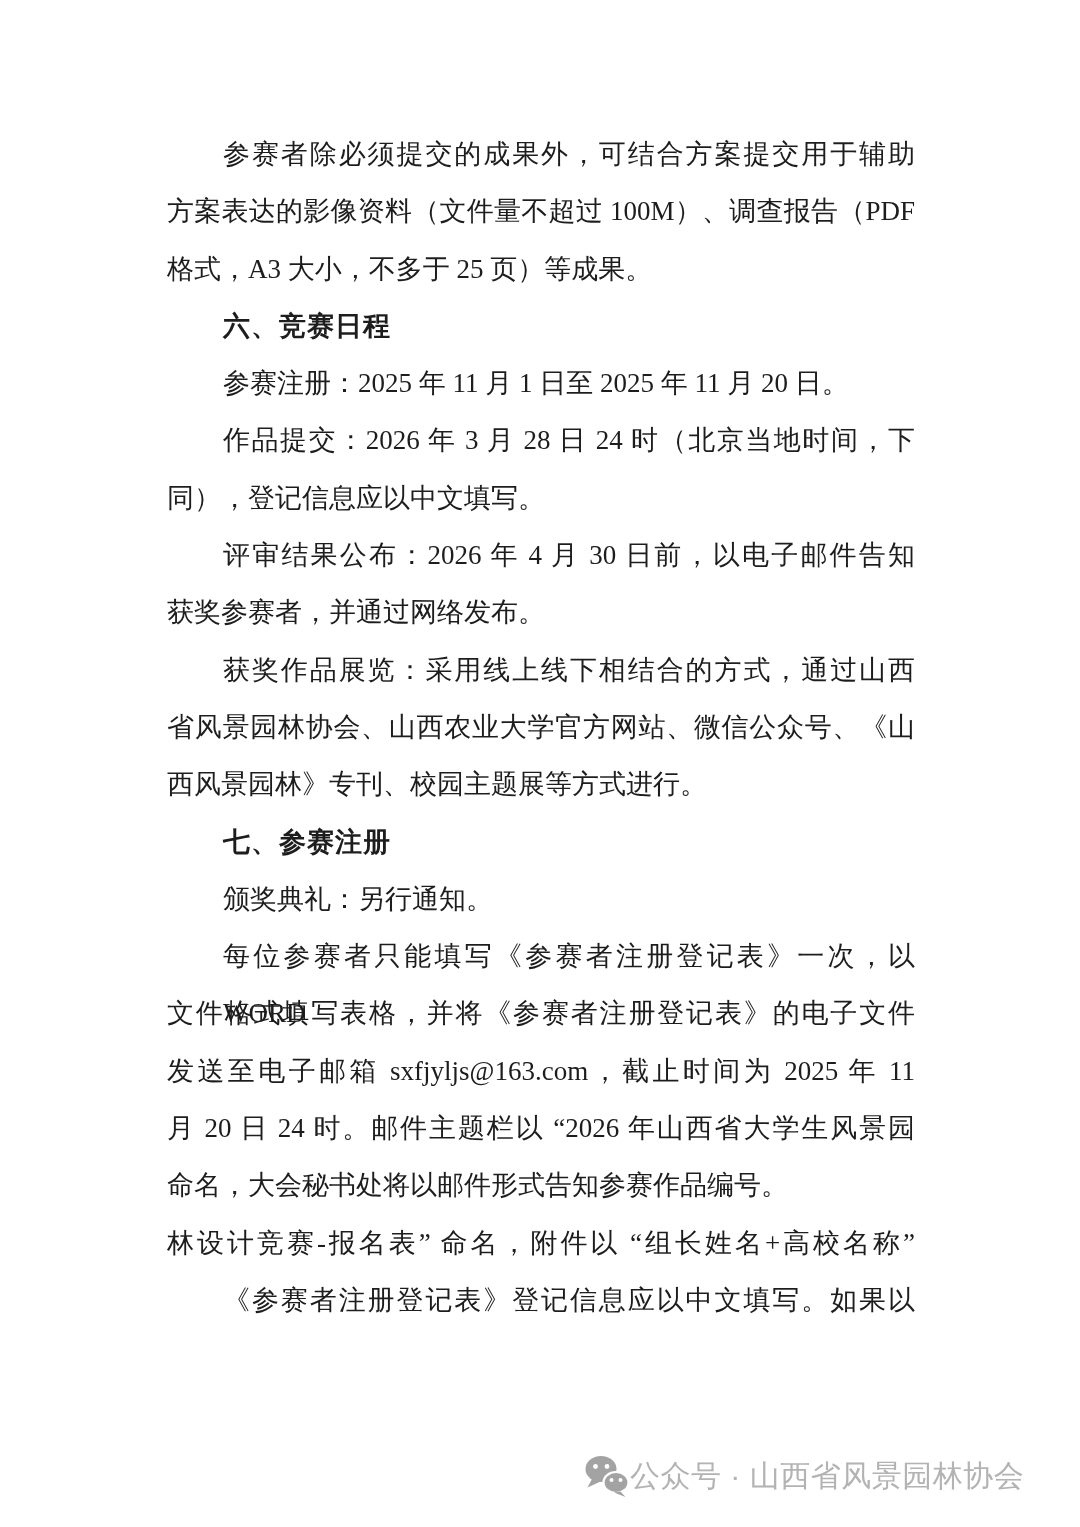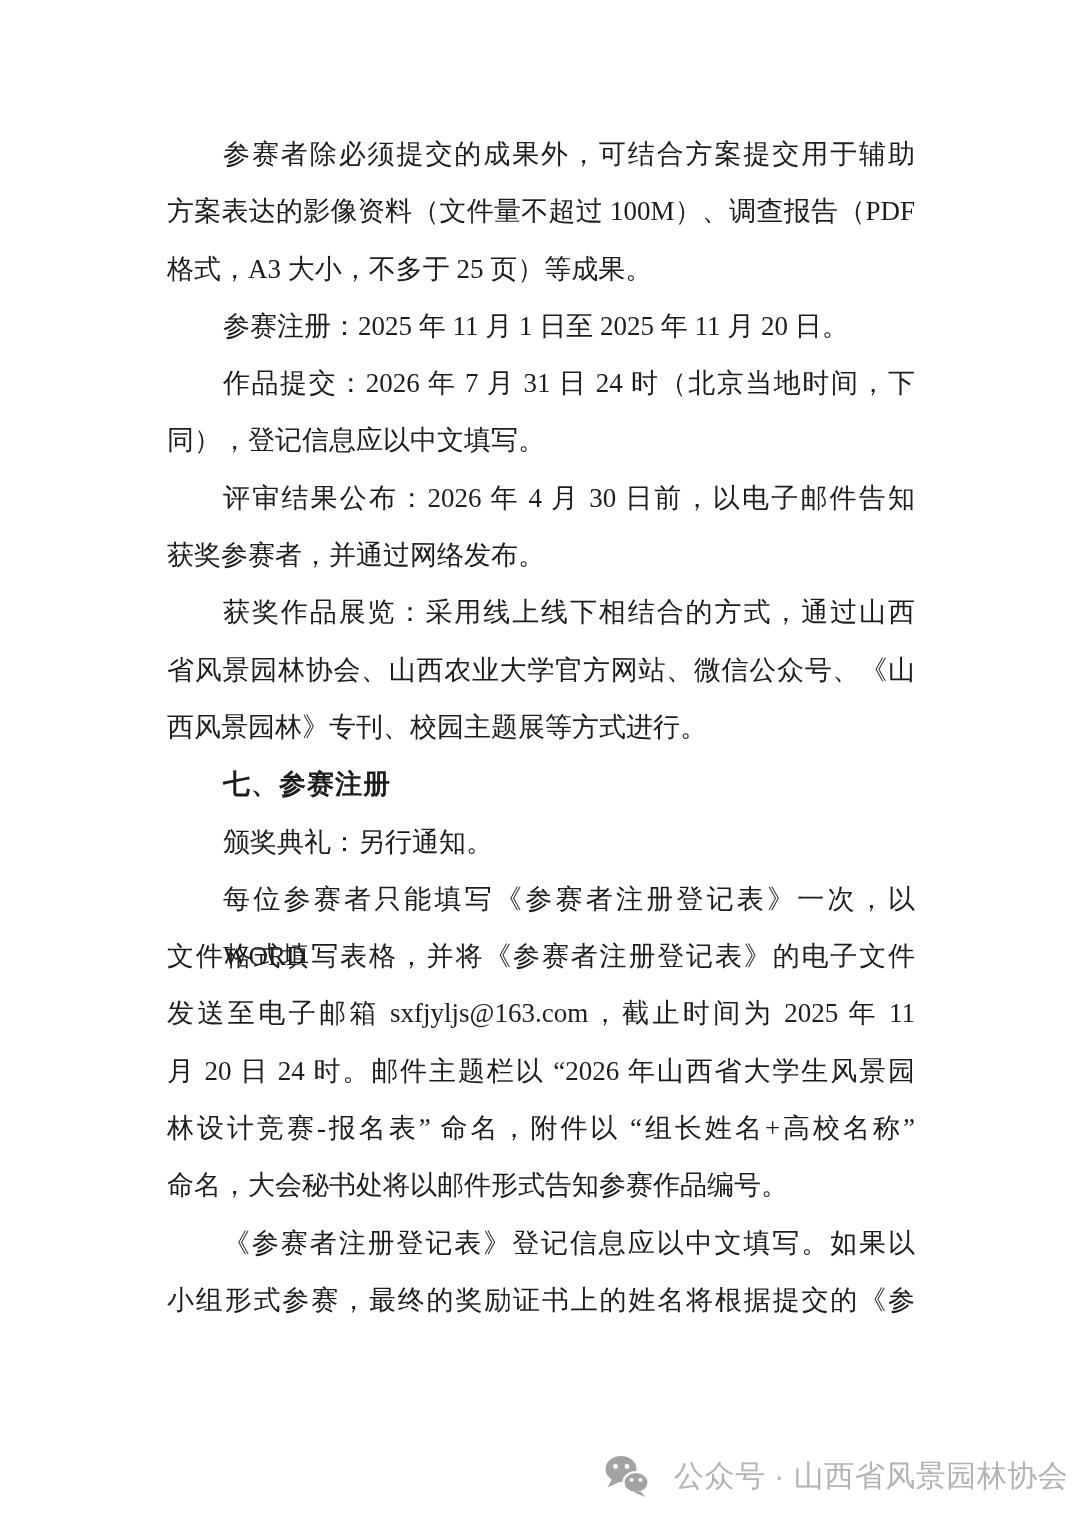--- a/index.html
+++ b/index.html
@@ -40,62 +40,62 @@
   .line.indent.fill {
     
     width: 692px;
   }
   .line.heading {
     font-weight: bold;
     letter-spacing: 1px;
   }
   .watermark {
     position: absolute;
-    left: 604px;
+    left: 584px;
     top: 1454px;
     display: flex;
     align-items: center;
-    gap: 24px;
+    gap: 0;
   }
   .watermark .wm-text {
     font-family: "Liberation Sans", "DejaVu Sans", sans-serif;
     font-size: 30px;
     color: #b3b3b3;
     letter-spacing: 0.5px;
     white-space: nowrap;
   }
   .wm-icon { display: block; }
 </style>
 </head>
 <body>
 
 <div class="page">
 
   <main class="doc">
     <div class="line indent fill">参赛者除必须提交的成果外，可结合方案提交用于辅助</div>
     <div class="line fill">方案表达的影像资料（文件量不超过 100M）、调查报告（PDF</div>
     <div class="line">格式，A3 大小，不多于 25 页）等成果。</div>
+    <div class="line indent heading">六、竞赛日程</div>
     <div class="line indent">参赛注册：2025 年 11 月 1 日至 2025 年 11 月 20 日。</div>
-    <div class="line indent fill">作品提交：2026 年 7 月 31 日 24 时（北京当地时间，下</div>
+    <div class="line indent fill">作品提交：2026 年 3 月 28 日 24 时（北京当地时间，下</div>
     <div class="line">同），登记信息应以中文填写。</div>
     <div class="line indent fill">评审结果公布：2026 年 4 月 30 日前，以电子邮件告知</div>
     <div class="line">获奖参赛者，并通过网络发布。</div>
     <div class="line indent fill">获奖作品展览：采用线上线下相结合的方式，通过山西</div>
     <div class="line fill">省风景园林协会、山西农业大学官方网站、微信公众号、《山</div>
     <div class="line">西风景园林》专刊、校园主题展等方式进行。</div>
     <div class="line indent heading">七、参赛注册</div>
     <div class="line indent">颁奖典礼：另行通知。</div>
     <div class="line indent fill">每位参赛者只能填写《参赛者注册登记表》一次，以 WORD</div>
     <div class="line fill">文件格式填写表格，并将《参赛者注册登记表》的电子文件</div>
     <div class="line fill">发送至电子邮箱 sxfjyljs@163.com，截止时间为 2025 年 11</div>
     <div class="line fill">月 20 日 24 时。邮件主题栏以 “2026 年山西省大学生风景园</div>
+    <div class="line">命名，大会秘书处将以邮件形式告知参赛作品编号。</div>
     <div class="line fill">林设计竞赛-报名表” 命名，附件以 “组长姓名+高校名称”</div>
-    <div class="line">命名，大会秘书处将以邮件形式告知参赛作品编号。</div>
     <div class="line indent fill">《参赛者注册登记表》登记信息应以中文填写。如果以</div>
-    <div class="line fill">小组形式参赛，最终的奖励证书上的姓名将根据提交的《参</div>
   </main>
 
   <footer class="watermark">
     <svg class="wm-icon" width="46" height="44" viewBox="0 0 46 44" aria-hidden="true">
 
       <ellipse cx="17" cy="15" rx="15.5" ry="13" fill="#a3a3a3"></ellipse>
       <path d="M8 25 L3.5 33.5 L16.5 27.5 Z" fill="#a3a3a3"></path>
       <circle cx="11.5" cy="12.5" r="2.4" fill="#ffffff"></circle>
       <circle cx="23" cy="12.5" r="2.4" fill="#ffffff"></circle>
 

